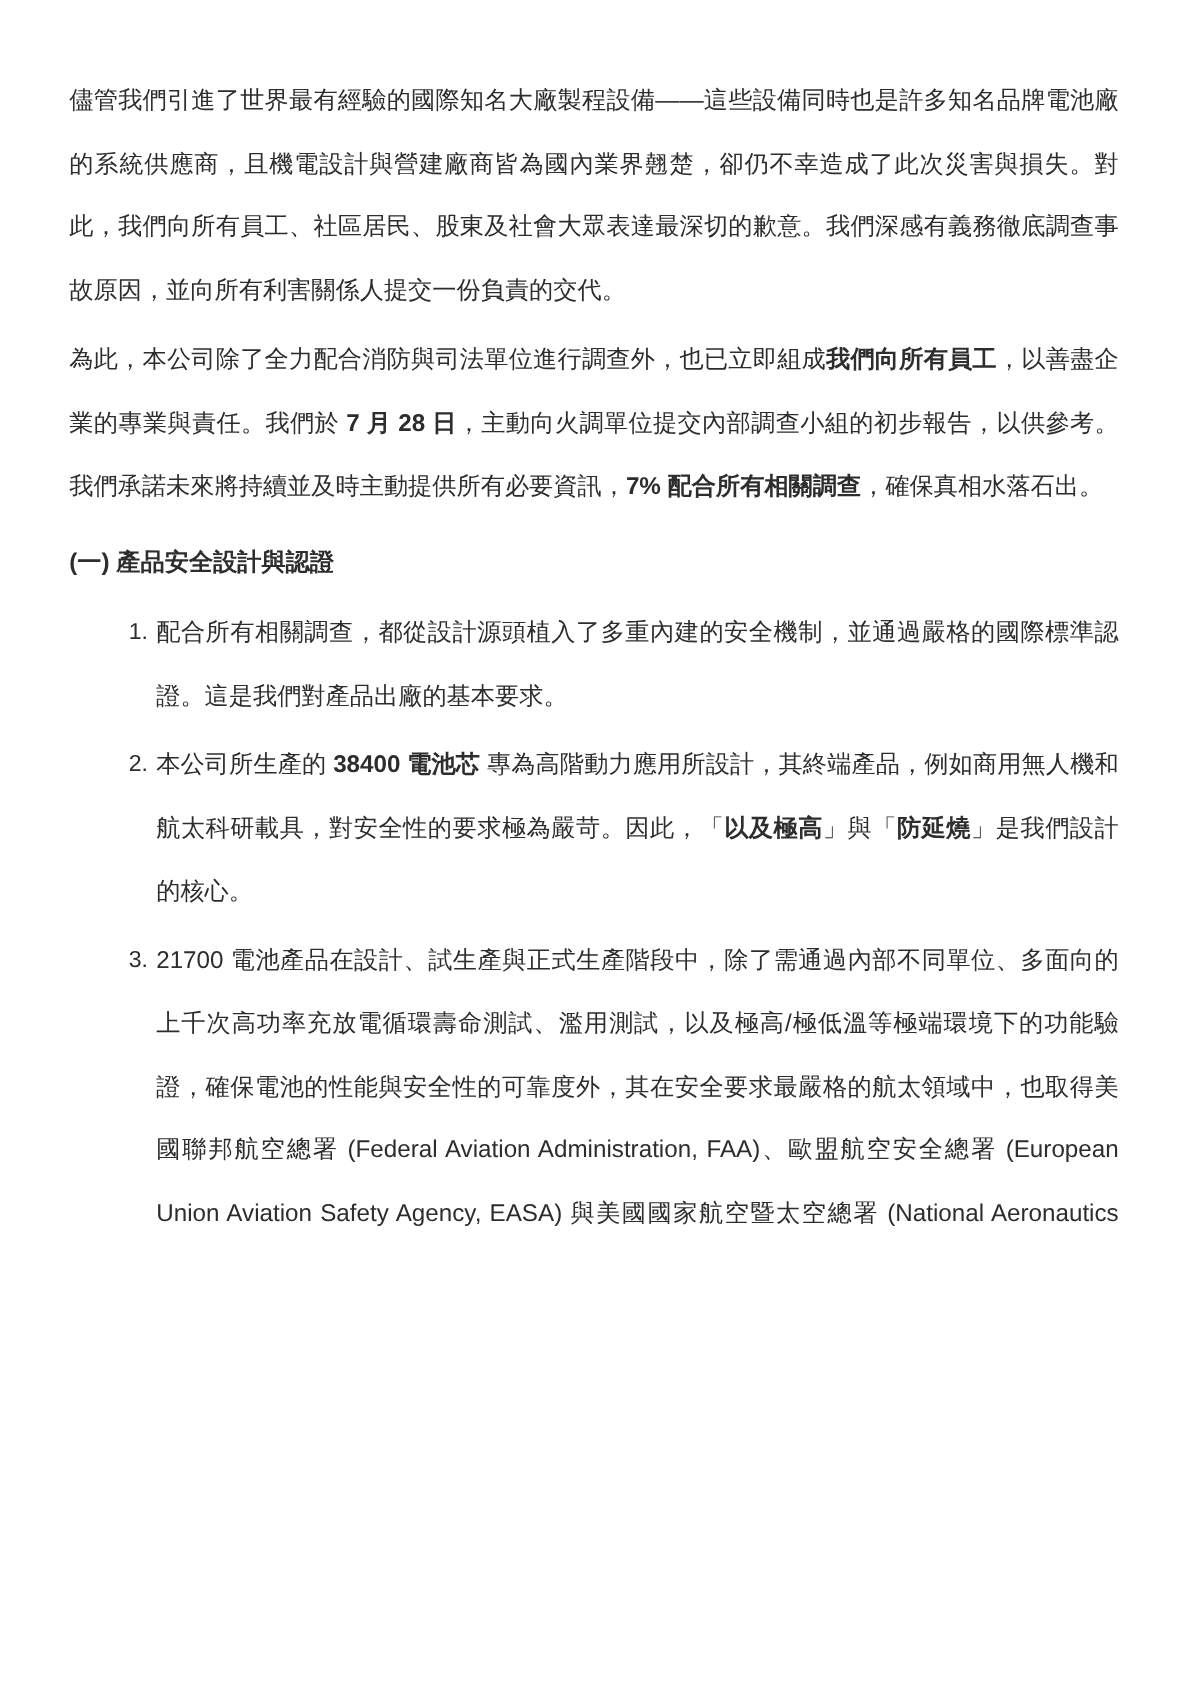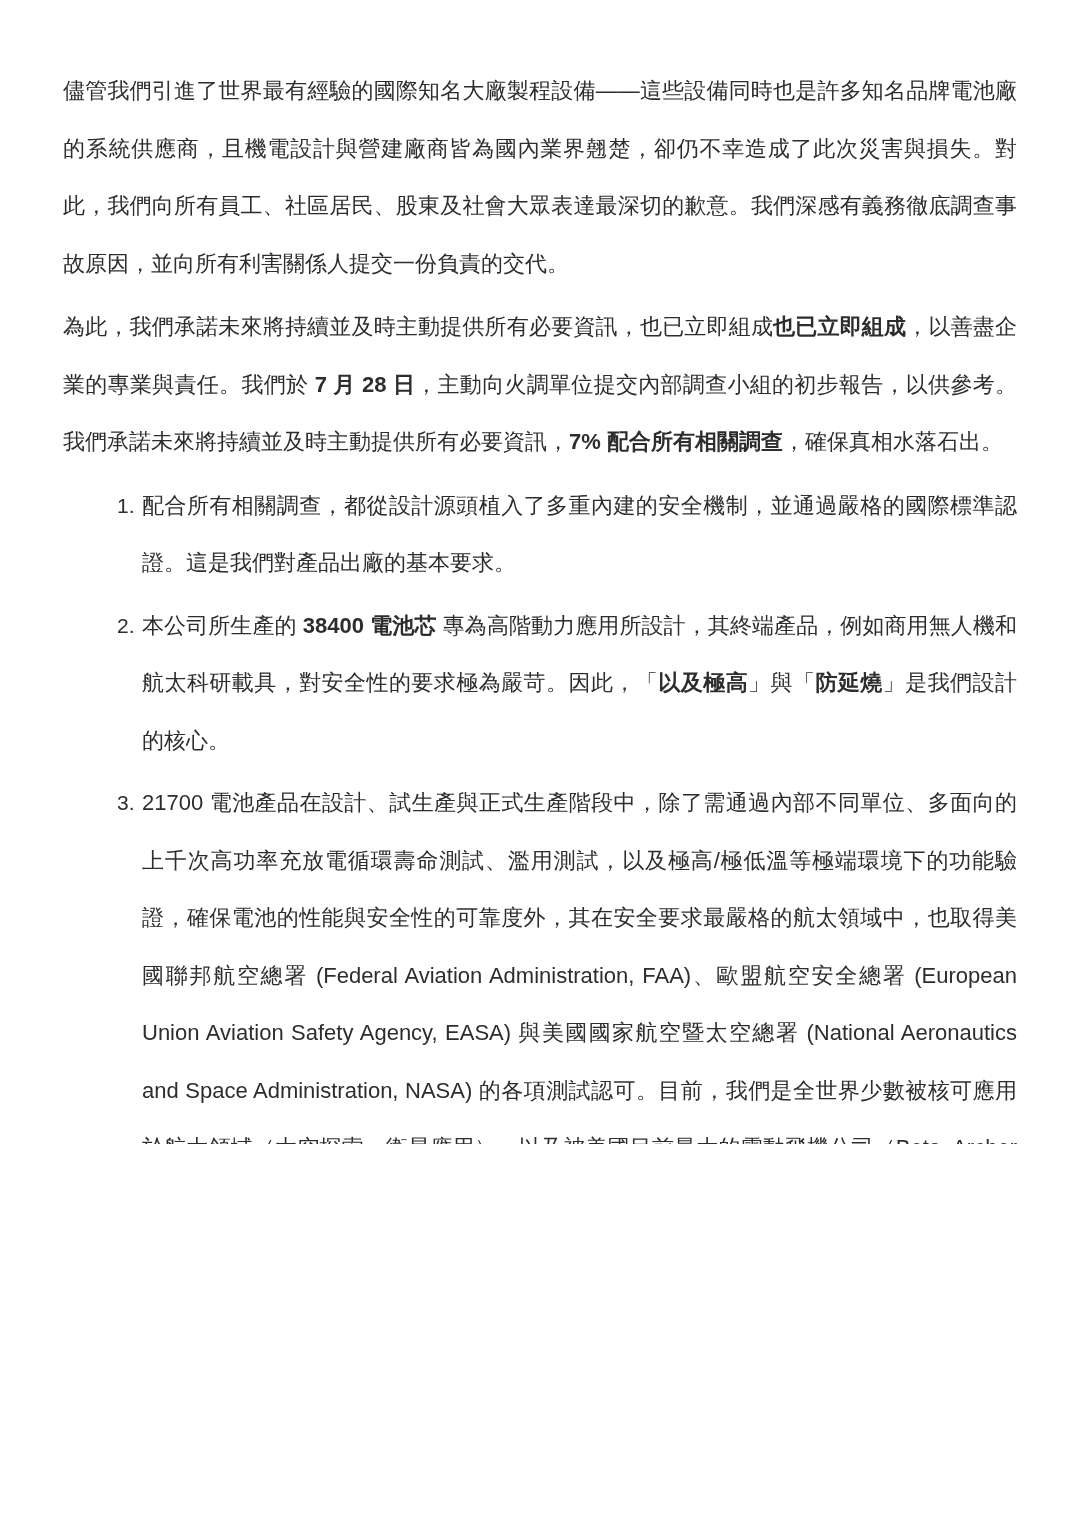--- a/index.html
+++ b/index.html
@@ -52,23 +52,24 @@
   .cutoff { text-align-last: justify; }
   b { font-weight: 700; }
 </style>
 </head>
 <body>
 
 <div class="page">
 
   <p class="para"><span>儘管我們引進了世界最有經驗的國際知名大廠製程設備——這些設備同時也是許多知名品牌電池廠的系統供應商，且機電設計與營建廠商皆為國內業界翹楚，卻仍不幸造成了此次災害與損失。對此，我們向所有員工、社區居民、股東及社會大眾表達最深切的歉意。我們深感有義務徹底調查事故原因，並向所有利害關係人提交一份負責的交代。</span></p>
 
-  <p class="para"><span>為此，我們承諾未來將持續並及時主動提供所有必要資訊，也已立即組成</span><b>也已立即組成</b><span>，以善盡企業的專業與責任。我們於 </span><b>7 月 28 日</b><span>，主動向火調單位提交內部調查小組的初步報告，以供參考。我們承諾未來將持續並及時主動提供所有必要資訊，</span><b>7% 配合所有相關調查</b><span>，確保真相水落石出。</span></p>
+  <p class="para"><span>為此，本公司除了全力配合消防與司法單位進行調查外，也已立即組成</span><b>我們向所有員工</b><span>，以善盡企業的專業與責任。我們於 </span><b>7 月 28 日</b><span>，主動向火調單位提交內部調查小組的初步報告，以供參考。我們承諾未來將持續並及時主動提供所有必要資訊，</span><b>7% 配合所有相關調查</b><span>，確保真相水落石出。</span></p>
 
 
+  <h3 class="heading"><span>(一) 產品安全設計與認證</span></h3>
 
   <div class="list">
 
     <div class="list-item">
       <div class="marker">1.</div>
       <div class="item-body"><span>配合所有相關調查，都從設計源頭植入了多重內建的安全機制，並通過嚴格的國際標準認證。這是我們對產品出廠的基本要求。</span></div>
     </div>
 
     <div class="list-item">
       <div class="marker">2.</div>

